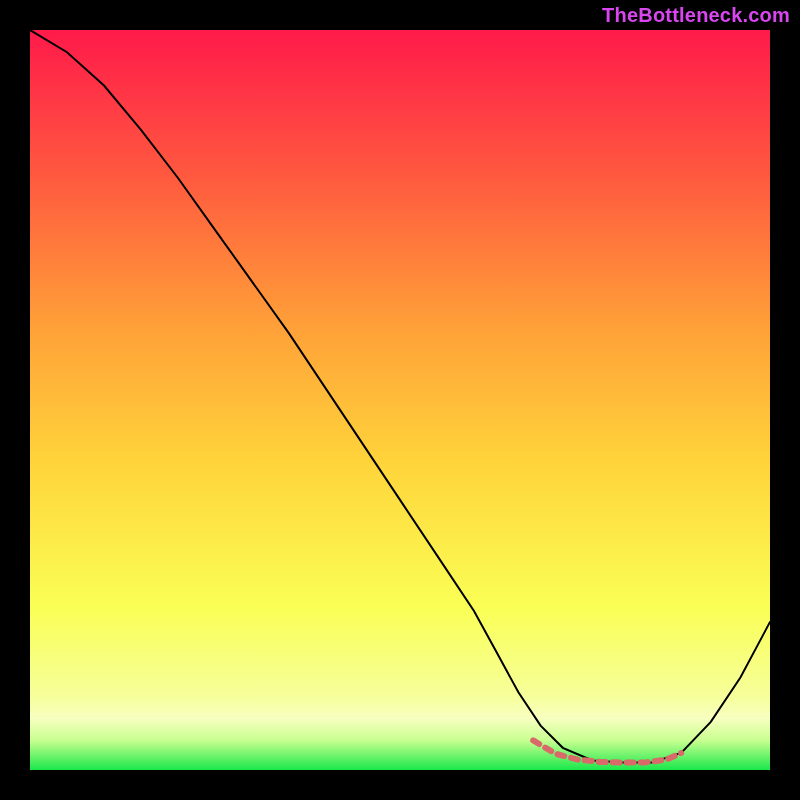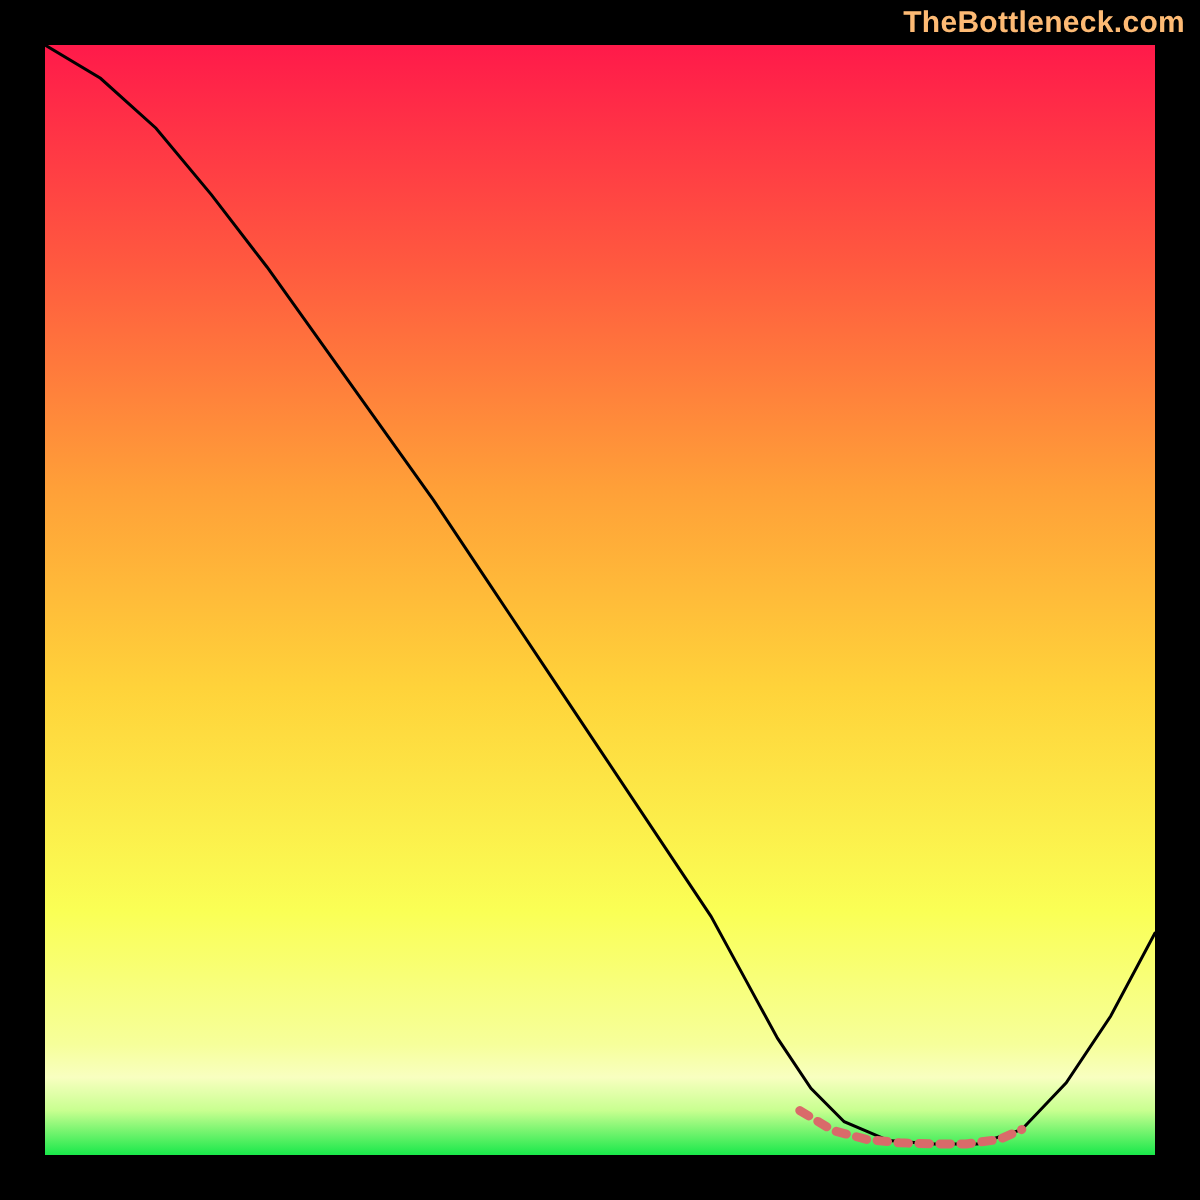--- a/index.html
+++ b/index.html
@@ -14,21 +14,21 @@
   .stage {
     position: relative;
     width: 800px;
     height: 800px;
     background: #000;
   }
   .watermark {
     position: absolute;
     top: 4px;
     right: 10px;
-    color: #fdba74;
+    color: #d946ef;
     font-size: 20px;
     font-weight: 600;
     letter-spacing: 0.2px;
     z-index: 10;
   }
   svg {
     display: block;
   }
 </style>
 </head>

